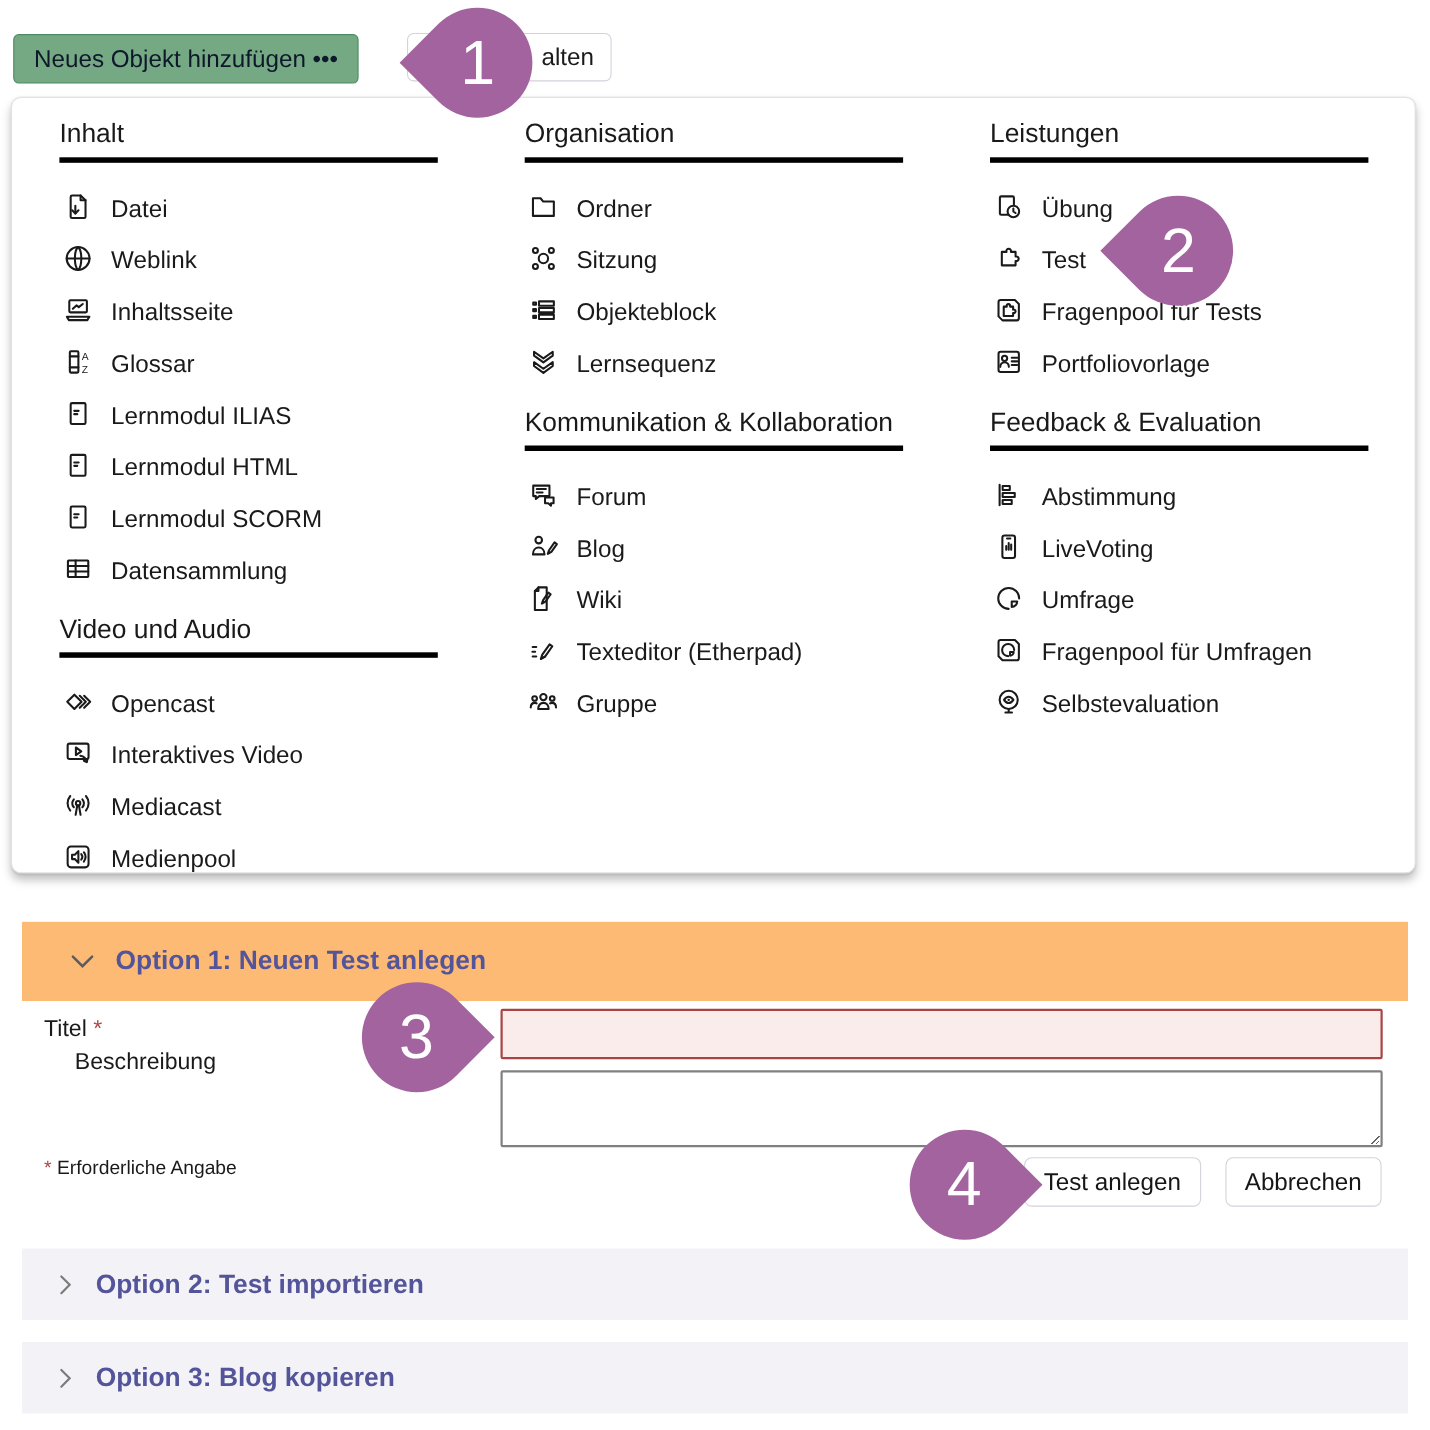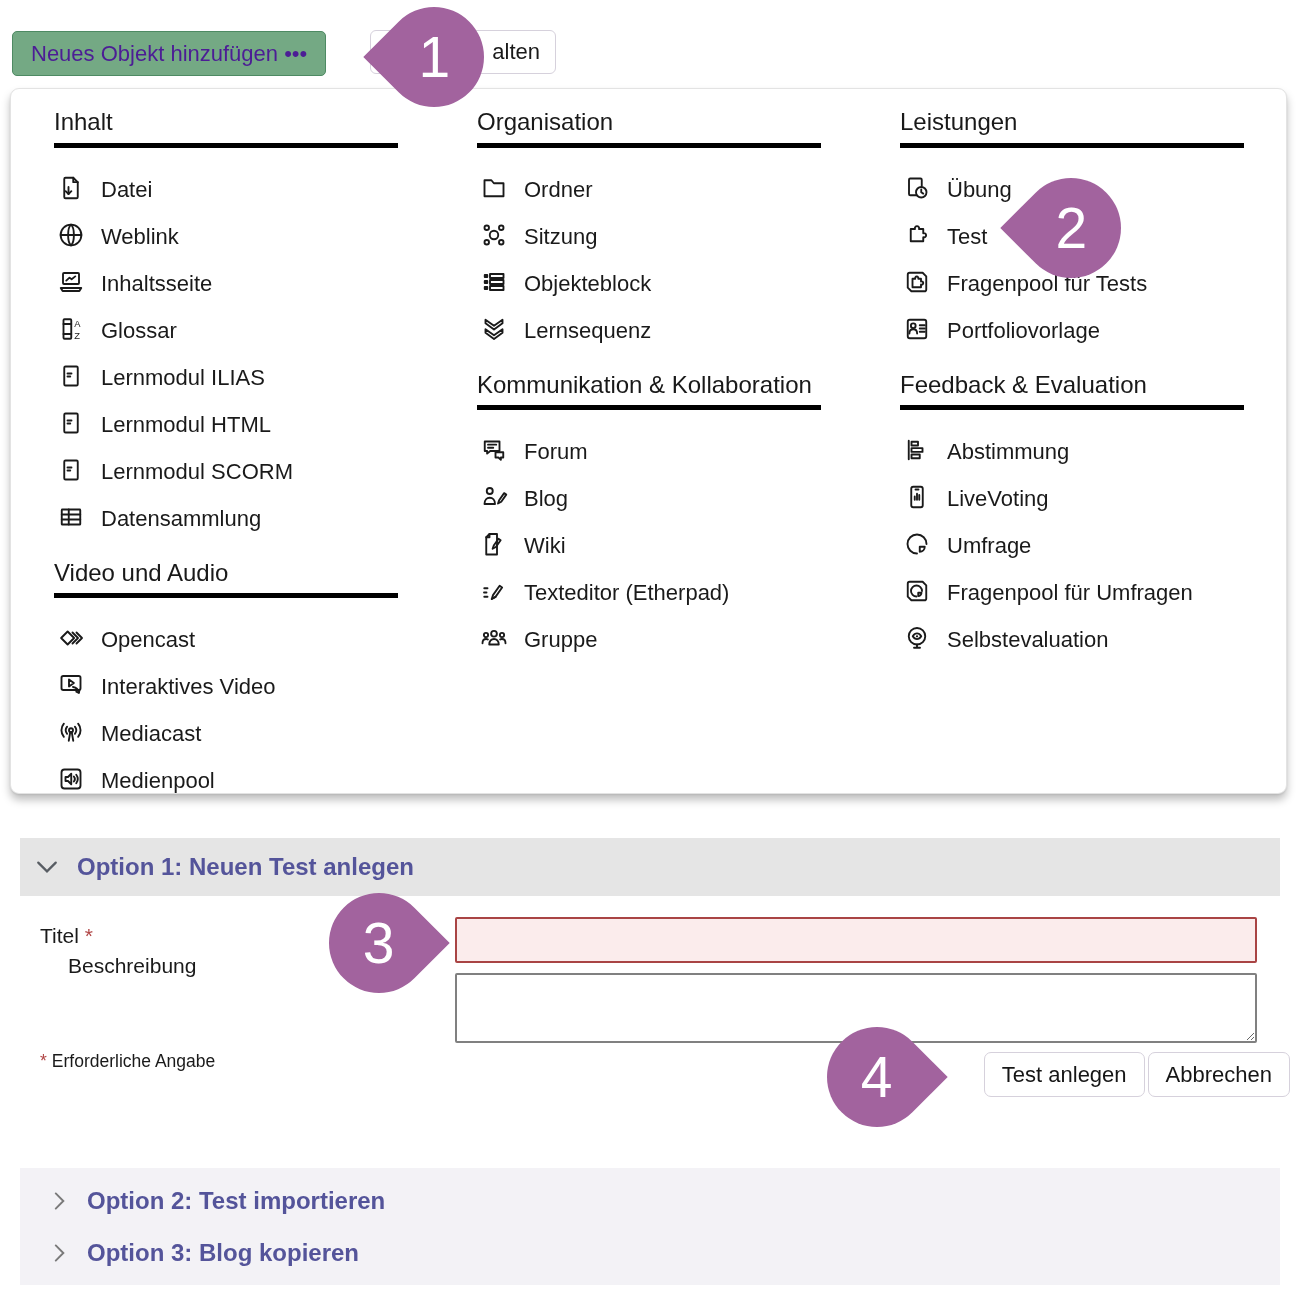--- a/index.html
+++ b/index.html
@@ -2,21 +2,21 @@
 <html lang="de"><head>
 <meta charset="utf-8">
 <style>
   html,body{margin:0;padding:0;background:#fff;}
   body{font-family:"Liberation Sans",sans-serif;color:#161616;}
   .page{position:relative;width:1300px;height:1300px;background:#fff;overflow:hidden;}
 
   
   .btn-green{position:absolute;left:12px;top:31px;height:45px;padding:0 18px;
     background:#74a984;border:1px solid #4e8a63;border-radius:5px;
-    font-family:inherit;font-size:22px;color:#4c1d95;cursor:pointer;}
+    font-family:inherit;font-size:22px;color:#0f172a;cursor:pointer;}
   .btn-secondary{position:absolute;left:370px;top:30px;width:186px;height:44px;
     background:#fff;border:1px solid #d6d1dc;border-radius:6px;box-sizing:border-box;
     display:flex;align-items:center;justify-content:flex-end;padding-right:15px;
     font-family:inherit;font-size:22px;color:#1a1a1a;cursor:pointer;}
 
   
   .panel{position:absolute;left:10px;top:88px;width:1277px;height:706px;box-sizing:border-box;
     background:#fff;border:1px solid #e3e3e3;border-radius:9px;
     box-shadow:0 6px 9px rgba(0,0,0,.25),0 1px 2px rgba(0,0,0,.08);
     padding:19px 43px 0 43px;z-index:5;}
@@ -35,38 +35,38 @@
     display:flex;align-items:center;justify-content:center;}
   .marker.left{border-radius:0 50% 50% 50%;transform:rotate(-45deg);}
   .marker.right{border-radius:50% 0 50% 50%;transform:rotate(45deg);}
   .marker .num{color:#fff;font-size:57px;font-weight:400;line-height:1;user-select:none;}
   .marker.left .num{transform:rotate(45deg);}
   .marker.right .num{transform:rotate(-45deg);}
 
   
   .section-bar{position:absolute;left:20px;width:1260px;box-sizing:border-box;
     display:flex;align-items:center;cursor:pointer;}
-  .bar-green{top:838px;height:58px;background:#e5e5e5;padding-left:12px;gap:15px;}
+  .bar-green{top:838px;height:72px;background:#fdba74;padding-left:40px;gap:15px;}
   .bar-gray{height:65px;background:#f3f2f6;padding-left:26px;gap:15px;}
-  #option2-bar{top:1168px;}
+  #option2-bar{top:1135px;}
   #option3-bar{top:1220px;}
   .bar-title{font-size:24px;font-weight:700;color:#54549a;}
   .bar-chevron{flex:0 0 auto;display:block;}
 
   
   .form-label{position:absolute;left:40px;font-size:21px;color:#1a1a1a;}
   .req-star{color:#b04545;}
   #titel-input{position:absolute;left:455px;top:917px;width:802px;height:46px;box-sizing:border-box;
     border:2px solid #a94444;background:#fbecec;border-radius:2px;font-family:inherit;font-size:22px;padding:0 10px;}
   #beschreibung-textarea{position:absolute;left:455px;top:973px;width:802px;height:70px;box-sizing:border-box;
     border:2px solid #808080;border-radius:2px;background:#fff;font-family:inherit;font-size:22px;
     padding:6px 10px;resize:both;}
   .required-note{position:absolute;left:40px;top:1051px;font-size:17.5px;color:#1a1a1a;}
   .required-note .req-star{margin-right:5px;}
-  .form-buttons{position:absolute;top:1052px;left:932px;width:358px;display:flex;gap:3px;justify-content:flex-end;}
+  .form-buttons{position:absolute;top:1052px;left:898px;width:358px;display:flex;gap:22px;justify-content:flex-end;}
   .btn-plain{height:45px;padding:0 17px;background:#fff;border:1px solid #d6d1dc;border-radius:7px;
     font-family:inherit;font-size:22px;color:#161616;cursor:pointer;white-space:nowrap;}
 </style>
 </head>
 <body>
 
 <div class="page">
 
   <button class="btn-green">Neues Objekt hinzufügen •••</button>
   <button class="btn-secondary">alten</button>

